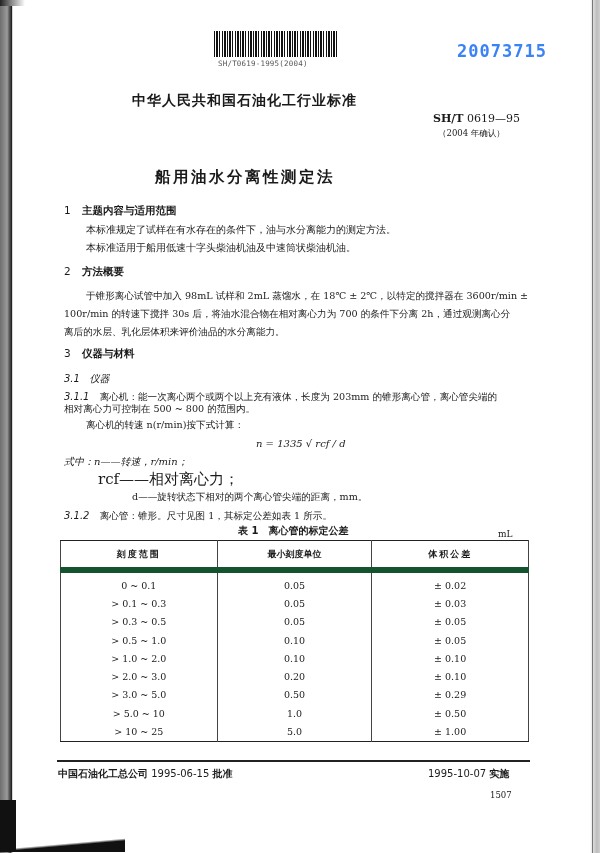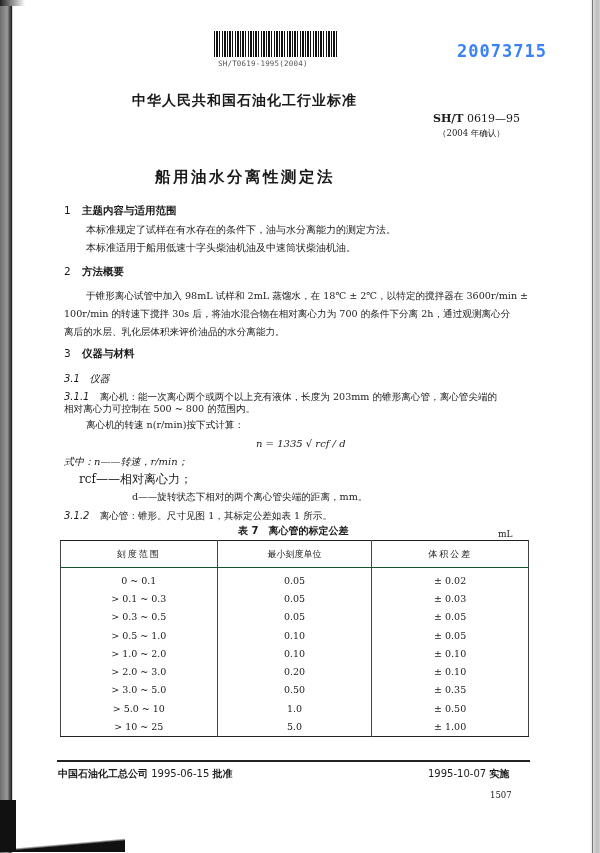--- a/index.html
+++ b/index.html
@@ -40,21 +40,21 @@
     .std-confirm { left: 438px; top: 128px; font-size: 8.5px; }
     .doc-title { left: 155px; top: 131px; font-family: "DejaVu Sans", sans-serif; font-size: 15.5px; font-weight: bold; letter-spacing: 2.5px; margin-top: 36px; }
 
     .heading { font-family: "DejaVu Sans", sans-serif; font-size: 10.5px; font-weight: bold; }
     .heading .num { display: inline-block; width: 18px; font-weight: normal; }
     .body-text { font-size: 10px; line-height: 18px; }
     .sub-heading { font-family: "DejaVu Sans", sans-serif; font-size: 10px; font-style: italic; }
 
     .table1 { position: absolute; left: 60px; top: 540px; width: 469px; border-collapse: collapse;
       font-size: 9.5px; border-top: 1.5px solid #222; border-bottom: 1.5px solid #222; border-left: 1px solid #444; border-right: 1px solid #444; }
-    .table1 th { font-weight: normal; height: 24px; border-bottom: 1px solid #14532d; text-align: center; letter-spacing: 2px; font-size: 9px; }
+    .table1 th { font-weight: bold; height: 24px; border-bottom: 6px solid #14532d; text-align: center; letter-spacing: 2px; font-size: 9px; }
     .table1 td { height: 18.3px; text-align: center; padding: 0; }
     .table1 th + th, .table1 td + td { border-left: 1px solid #444; }
     .table1 col.c1 { width: 157px; } .table1 col.c2 { width: 155px; } .table1 col.c3 { width: 157px; }
     .table1 tr:first-child td { padding-top: 3px; }
 
     .footer-rule { position: absolute; left: 57px; top: 760px; width: 473px; height: 1.5px; background: #222; }
     .footer-left { left: 58px; top: 767px; font-family: "DejaVu Sans", sans-serif; font-size: 10px; font-weight: bold; }
     .footer-left .date { font-weight: normal; }
     .footer-right { left: 428px; top: 767px; font-family: "DejaVu Sans", sans-serif; font-size: 10px; }
     .footer-right .impl { font-weight: bold; }
@@ -93,26 +93,26 @@
 
 <div class="abs sub-heading" style="left:64px; top:370px;"><span>3.1</span>&nbsp;&nbsp;&nbsp;<span class="body-text">仪器</span></div>
 
 <div class="abs" style="left:64px; top:385px;"><span class="sub-heading">3.1.1</span>&nbsp;&nbsp;<span class="body-text" style="font-size:9.6px;">离心机：能一次离心两个或两个以上充有液体，长度为 203mm 的锥形离心管，离心管尖端的</span></div>
 <div class="abs body-text" style="left:64px; top:400px; font-size:9.6px;">相对离心力可控制在 500 ~ 800 的范围内。</div>
 <div class="abs body-text" style="left:86px; top:416px; font-size:9.6px;">离心机的转速 n(r/min)按下式计算：</div>
 
 <div class="abs body-text" style="left:256px; top:435px; font-style:italic;">n = 1335 √ rcf / d</div>
 
 <div class="abs body-text" style="left:64px; top:453px; font-size:10px;font-style:italic;"><span>式中：</span><span>n——转速，r/min；</span></div>
-<div class="abs body-text" style="left:79px; top:470px; font-size:12px;text-align:center;">rcf——相对离心力；</div>
+<div class="abs body-text" style="left:98px; top:470px; font-size:15px;text-align:center;">rcf——相对离心力；</div>
 <div class="abs body-text" style="left:96px; top:488px; font-size:9.6px;margin-left:36px;">d——旋转状态下相对的两个离心管尖端的距离，mm。</div>
 
 <div class="abs" style="left:64px; top:504px;"><span class="sub-heading">3.1.2</span>&nbsp;&nbsp;<span class="body-text" style="font-size:9.6px;">离心管：锥形。尺寸见图 1，其标定公差如表 1 所示。</span></div>
 
-<div class="abs heading" style="left:238px; top:524px; font-size:10px;">表 7　离心管的标定公差</div>
+<div class="abs heading" style="left:238px; top:524px; font-size:10px;">表 1　离心管的标定公差</div>
 <div class="abs body-text" style="left:498px; top:525px; font-size:9px;">mL</div>
 
 <table class="table1">
   <colgroup>
       <col class="c1">
       <col class="c2">
       <col class="c3">
     </colgroup>
   <thead>
     <tr>
@@ -148,21 +148,21 @@
         <td>± 0.10</td>
       </tr>
     <tr>
         <td>&gt; 2.0 ~ 3.0</td>
         <td>0.20</td>
         <td>± 0.10</td>
       </tr>
     <tr>
         <td>&gt; 3.0 ~ 5.0</td>
         <td>0.50</td>
-        <td>± 0.35</td>
+        <td>± 0.29</td>
       </tr>
     <tr>
         <td>&gt; 5.0 ~ 10</td>
         <td>1.0</td>
         <td>± 0.50</td>
       </tr>
     <tr>
         <td>&gt; 10 ~ 25</td>
         <td>5.0</td>
         <td>± 1.00</td>

